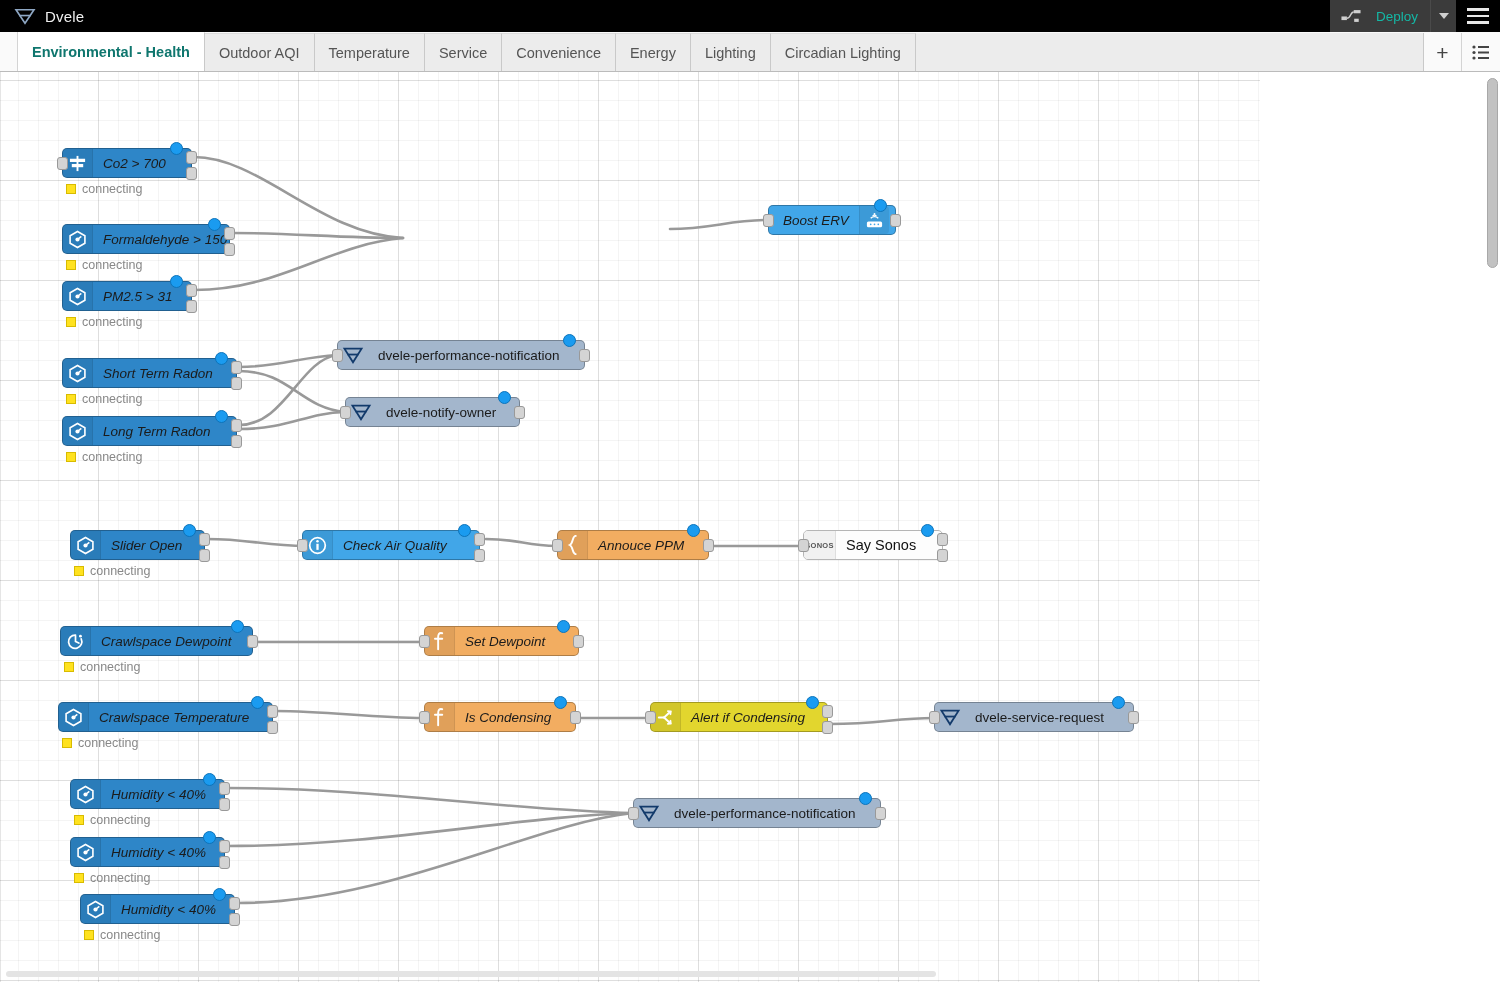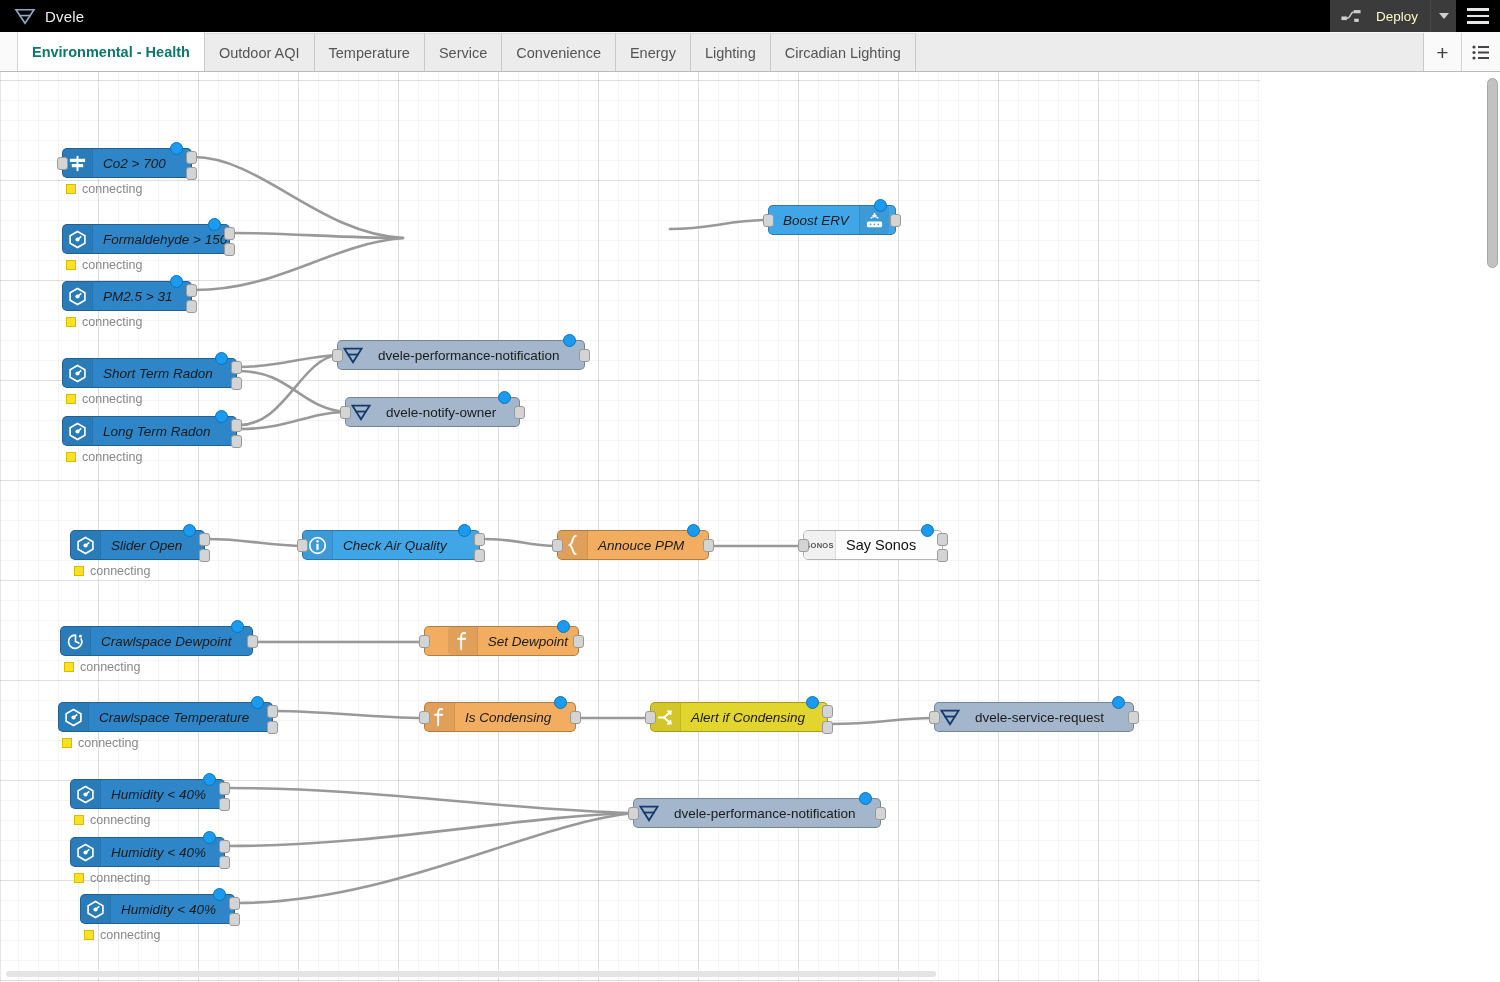--- a/index.html
+++ b/index.html
@@ -20,21 +20,21 @@
   .brand { display: flex; align-items: center; gap: 9px; padding-left: 14px; }
   .brand-logo { width: 22px; height: 18px; }
   .brand-name {
     color: #f0f0f0; font-size: 15px; letter-spacing: .2px;
   }
   .header-right {
     margin-left: auto; display: flex; align-items: stretch; height: 32px;
   }
   .deploy-btn {
     display: flex; align-items: center; gap: 15px;
-    background: #3b3b3b; color: #fef9c3;
+    background: #3b3b3b; color: #14b8a6;
     padding: 0 12px 0 11px; font-size: 13.5px;
     cursor: pointer;
   }
   .deploy-icon { width: 20px; height: 14px; display: block; }
   .deploy-caret {
     display: flex; align-items: center; justify-content: center;
     background: #3b3b3b; width: 26px; cursor: pointer;
     border-left: 1px solid #4a4a4a;
   }
   .caret-tri {
@@ -497,21 +497,21 @@
         </svg>
     </span>
     <span class="lbl">Crawlspace Dewpoint</span>
     <span class="port out" style="top:8px;"></span>
   </div>
   <div class="nstatus" style="left:64px; top:588px;">
     <span class="sq"></span>
     <span>connecting</span>
   </div>
 
-  <div class="node n-orange" style="left:424px; top:554px; width:155px;justify-content:flex-end;">
+  <div class="node n-orange" style="left:424px; top:554px; width:155px;">
     <span class="port in" style="top:8px;"></span>
     <span class="status-dot" style="right:8px;"></span>
     <span class="ico">
       <svg width="15" height="20" viewBox="0 0 15 22">
           <path d="M10.5 2.5 C 7 1.5, 6 4, 6 7 L6 20" fill="none" stroke="#fff" stroke-width="2.1" stroke-linecap="round"></path>
           <line x1="2.5" y1="8.5" x2="10.5" y2="8.5" stroke="#fff" stroke-width="2.1" stroke-linecap="round"></line>
         </svg>
     </span>
     <span class="lbl">Set Dewpoint</span>
     <span class="port out" style="top:8px;"></span>

